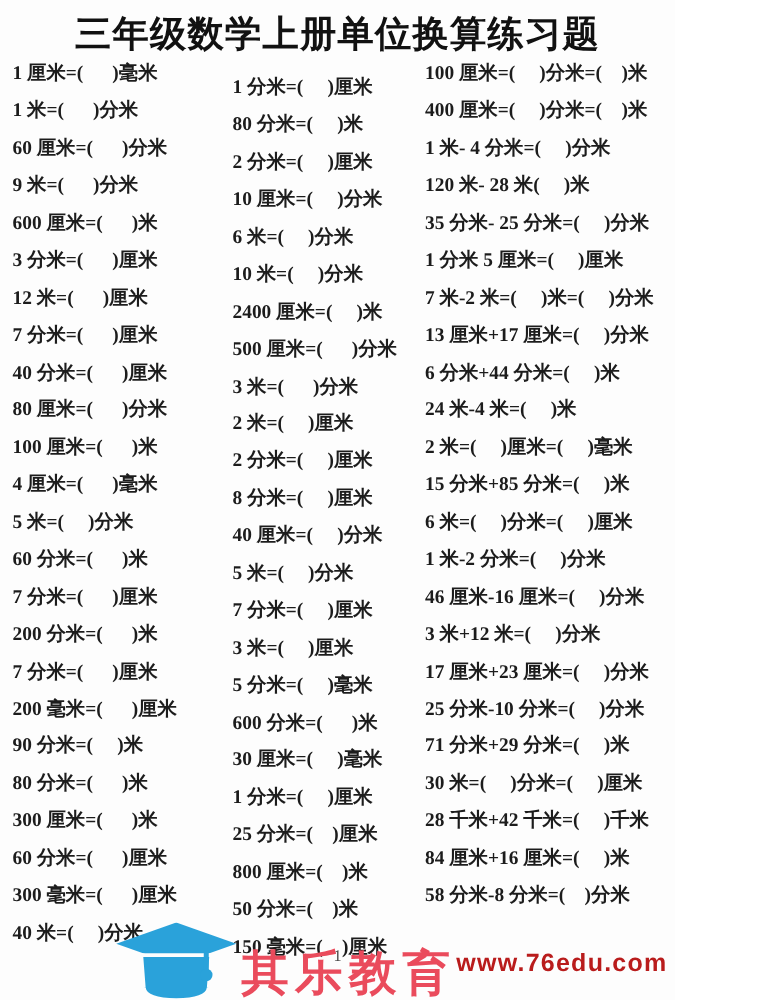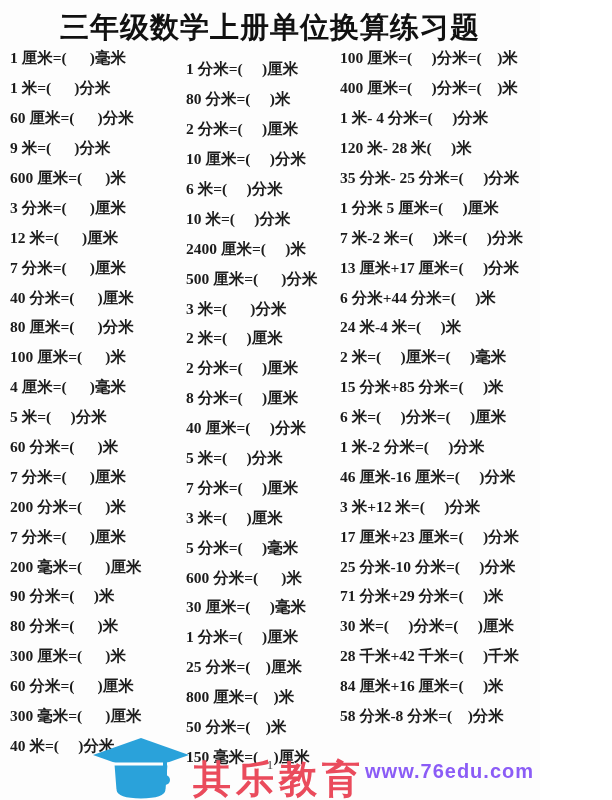--- a/index.html
+++ b/index.html
@@ -181,17 +181,17 @@
         <polygon class="cap-fill" points="50,0 98,17 50,34 2,17" fill="#2aa2da"></polygon>
 
         <path class="cap-fill" d="M22,26 L78,26 L76,52 Q75,62 50,62 Q25,62 24,52 Z" fill="#2aa2da" stroke="#fdfdfd" stroke-width="3"></path>
 
         <path d="M74,22 L74,38" stroke="#2aa2da" stroke-width="4" fill="none" class="cap-stroke"></path>
         <circle class="cap-fill" cx="74" cy="42" r="5" fill="#2aa2da"></circle>
       </svg>
     </div>
     <div class="wm-text">
       <div class="wm-brand" style="color: rgb(234, 75, 92);">其乐教育</div>
-      <div class="wm-url" style="color: #8b5cf6;">www.76edu.com</div>
+      <div class="wm-url" style="color: #b91c1c;">www.76edu.com</div>
     </div>
   </div>
 
 </div>
 
 </body></html>

